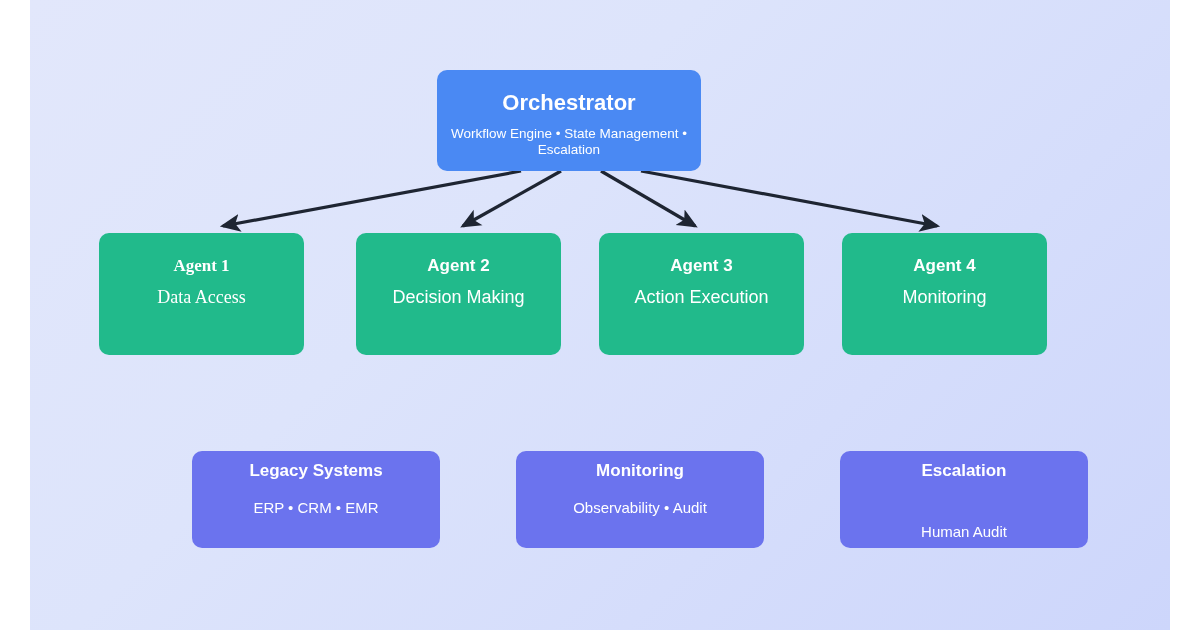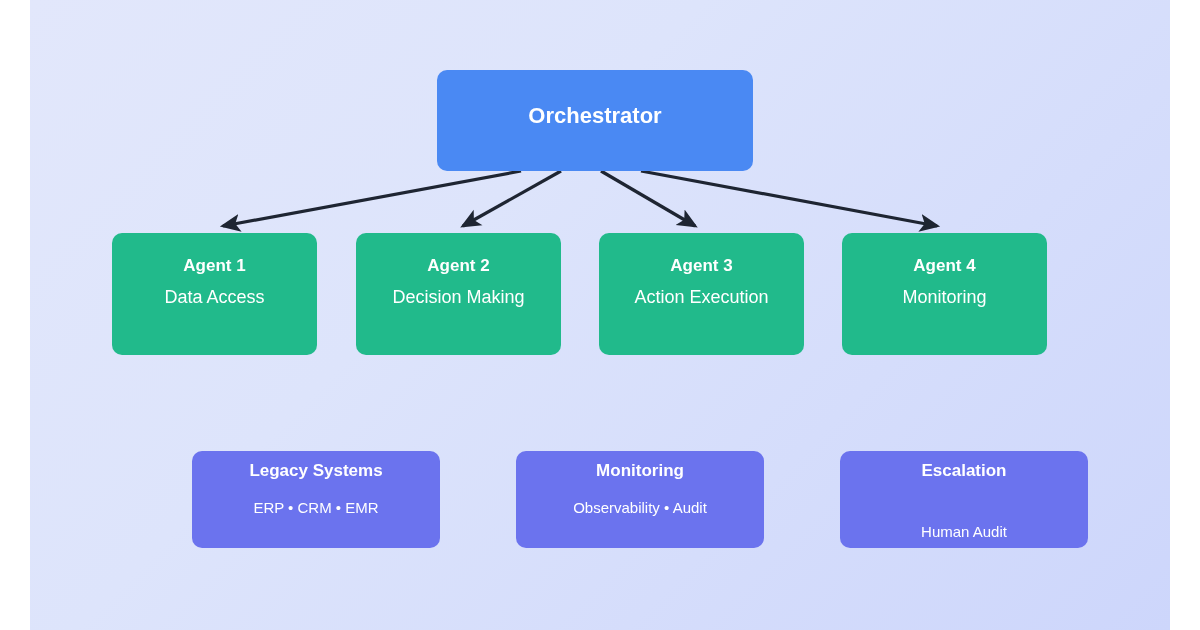--- a/index.html
+++ b/index.html
@@ -60,40 +60,40 @@
   .node .subtitle {
     font-weight: normal;
     line-height: 1.2;
     color: #ffffff;
   }
 
   
   #node-orchestrator {
     left: 437px;
     top: 70px;
-    width: 316px;
+    width: 264px;
     height: 101px;
     background: #4a89f3;
-    padding-top: 34px;
+    padding-top: 21px;
   }
   #node-orchestrator .title { font-size: 22px; }
   #node-orchestrator .subtitle { font-size: 13.5px; margin-top: 11px; }
 
   
   .agent {
     top: 233px;
     width: 205px;
     height: 122px;
     background: #21ba8b;
     padding-top: 24px;
   }
   .agent .title { font-size: 17px; }
   .agent .subtitle { font-size: 18px; margin-top: 11px; }
 
-  #node-agent-1 { left: 112px; }
+  #node-agent-1 { left: 99px; font-family: Liberation Serif, serif; }
   #node-agent-2 { left: 356px; }
   #node-agent-3 { left: 599px; }
   #node-agent-4 { left: 842px; }
 
   
   .support {
     top: 451px;
     width: 248px;
     height: 97px;
     background: #6b73ee;
@@ -124,20 +124,21 @@
 
     <line x1="561" y1="171" x2="463" y2="226" stroke="#1e2532" stroke-width="3.2" marker-end="url(#arrowhead)"></line>
 
     <line x1="601" y1="171" x2="695" y2="226" stroke="#1e2532" stroke-width="3.2" marker-end="url(#arrowhead)"></line>
 
     <line x1="641" y1="171" x2="937" y2="226" stroke="#1e2532" stroke-width="3.2" marker-end="url(#arrowhead)"></line>
   </svg>
 
   <div class="node" id="node-orchestrator">
     <div class="title">Orchestrator</div>
+    <div class="subtitle">Workflow Engine • State Management • Escalation</div>
   </div>
 
   <div class="node agent" id="node-agent-1">
     <div class="title">Agent 1</div>
     <div class="subtitle">Data Access</div>
   </div>
 
   <div class="node agent" id="node-agent-2">
     <div class="title">Agent 2</div>
     <div class="subtitle">Decision Making</div>

